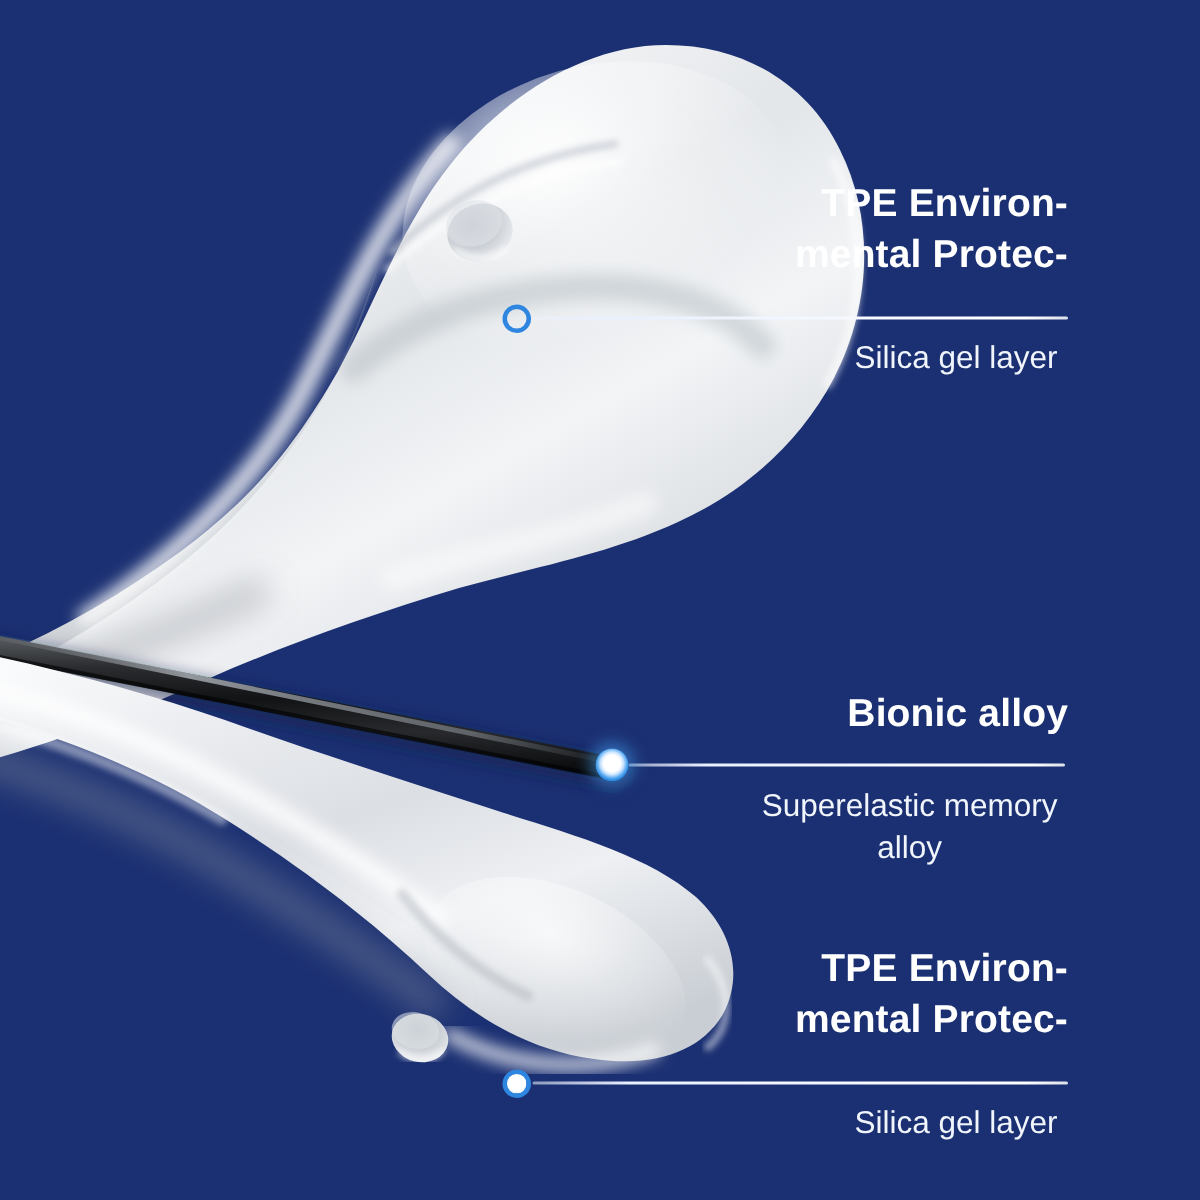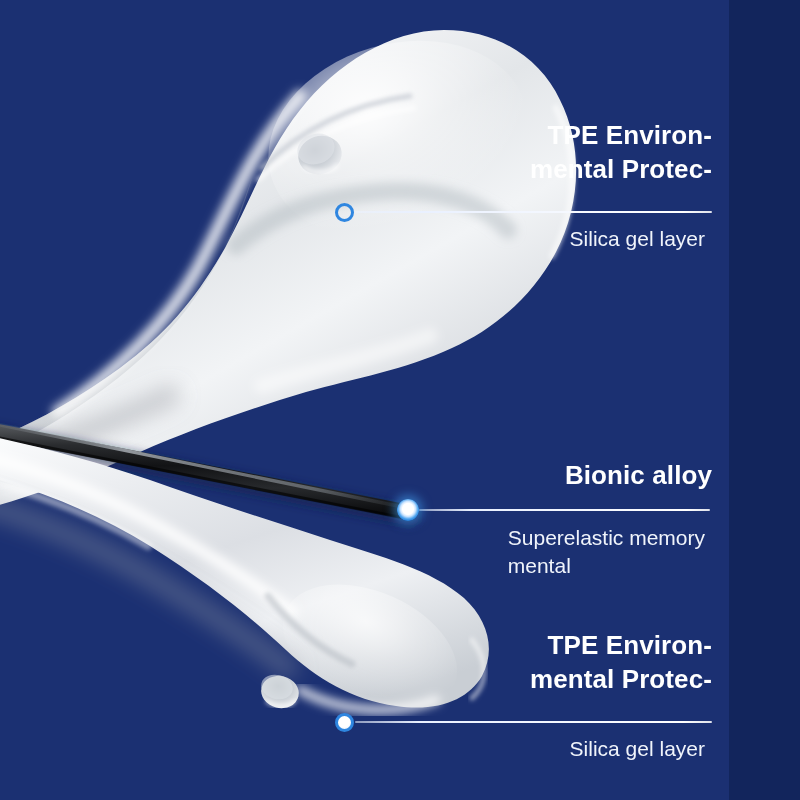--- a/index.html
+++ b/index.html
@@ -6,21 +6,21 @@
   html, body {
     margin: 0;
     padding: 0;
     background: #12255c;
   }
   body {
     font-family: "Liberation Sans", sans-serif;
   }
   #scene {
     position: relative;
-    width: 729px;
+    width: 800px;
     height: 800px;
     background: #1b3072;
     overflow: hidden;
   }
 
   
   #artwork {
     position: absolute;
     left: 0; top: 0;
     width: 800px;
@@ -47,21 +47,21 @@
   }
   .callout-rule {
     position: absolute;
     height: 2px;
     background: linear-gradient(to right, rgba(235,242,255,0.55), #e9f0ff 18%, #ffffff 92%, rgba(255,255,255,0.85));
     border-radius: 1px;
   }
   .callout-sub {
     position: absolute;
     right: 95px;
-    text-align: left;
+    text-align: center;
     color: #f0f4fb;
     font-weight: normal;
     font-size: 21px;
     line-height: 28px;
     white-space: pre-line;
   }
 
   
   .marker-ring {
     position: absolute;
@@ -257,21 +257,21 @@
 mental Protec-</div>
     <div class="callout-rule" style="left:355px; width:357px; top:211px;"></div>
     <div class="callout-sub" style="top:225px;">Silica gel layer</div>
     <div class="marker-ring" style="left:335px; top:203px;"></div>
   </div>
 
   <div class="callout">
     <div class="callout-title" style="top:458px;">Bionic alloy</div>
     <div class="callout-rule" style="left:419px; width:291px; top:509px;"></div>
     <div class="callout-sub" style="top:524px;">Superelastic memory
-mental</div>
+alloy</div>
     <div class="marker-glow" style="left:397px; top:499px;"></div>
   </div>
 
   <div class="callout">
     <div class="callout-title" style="top:628px;">TPE Environ-
 mental Protec-</div>
     <div class="callout-rule" style="left:355px; width:357px; top:721px;"></div>
     <div class="callout-sub" style="top:735px;">Silica gel layer</div>
     <div class="marker-ring filled" style="left:335px; top:713px;"></div>
   </div>

